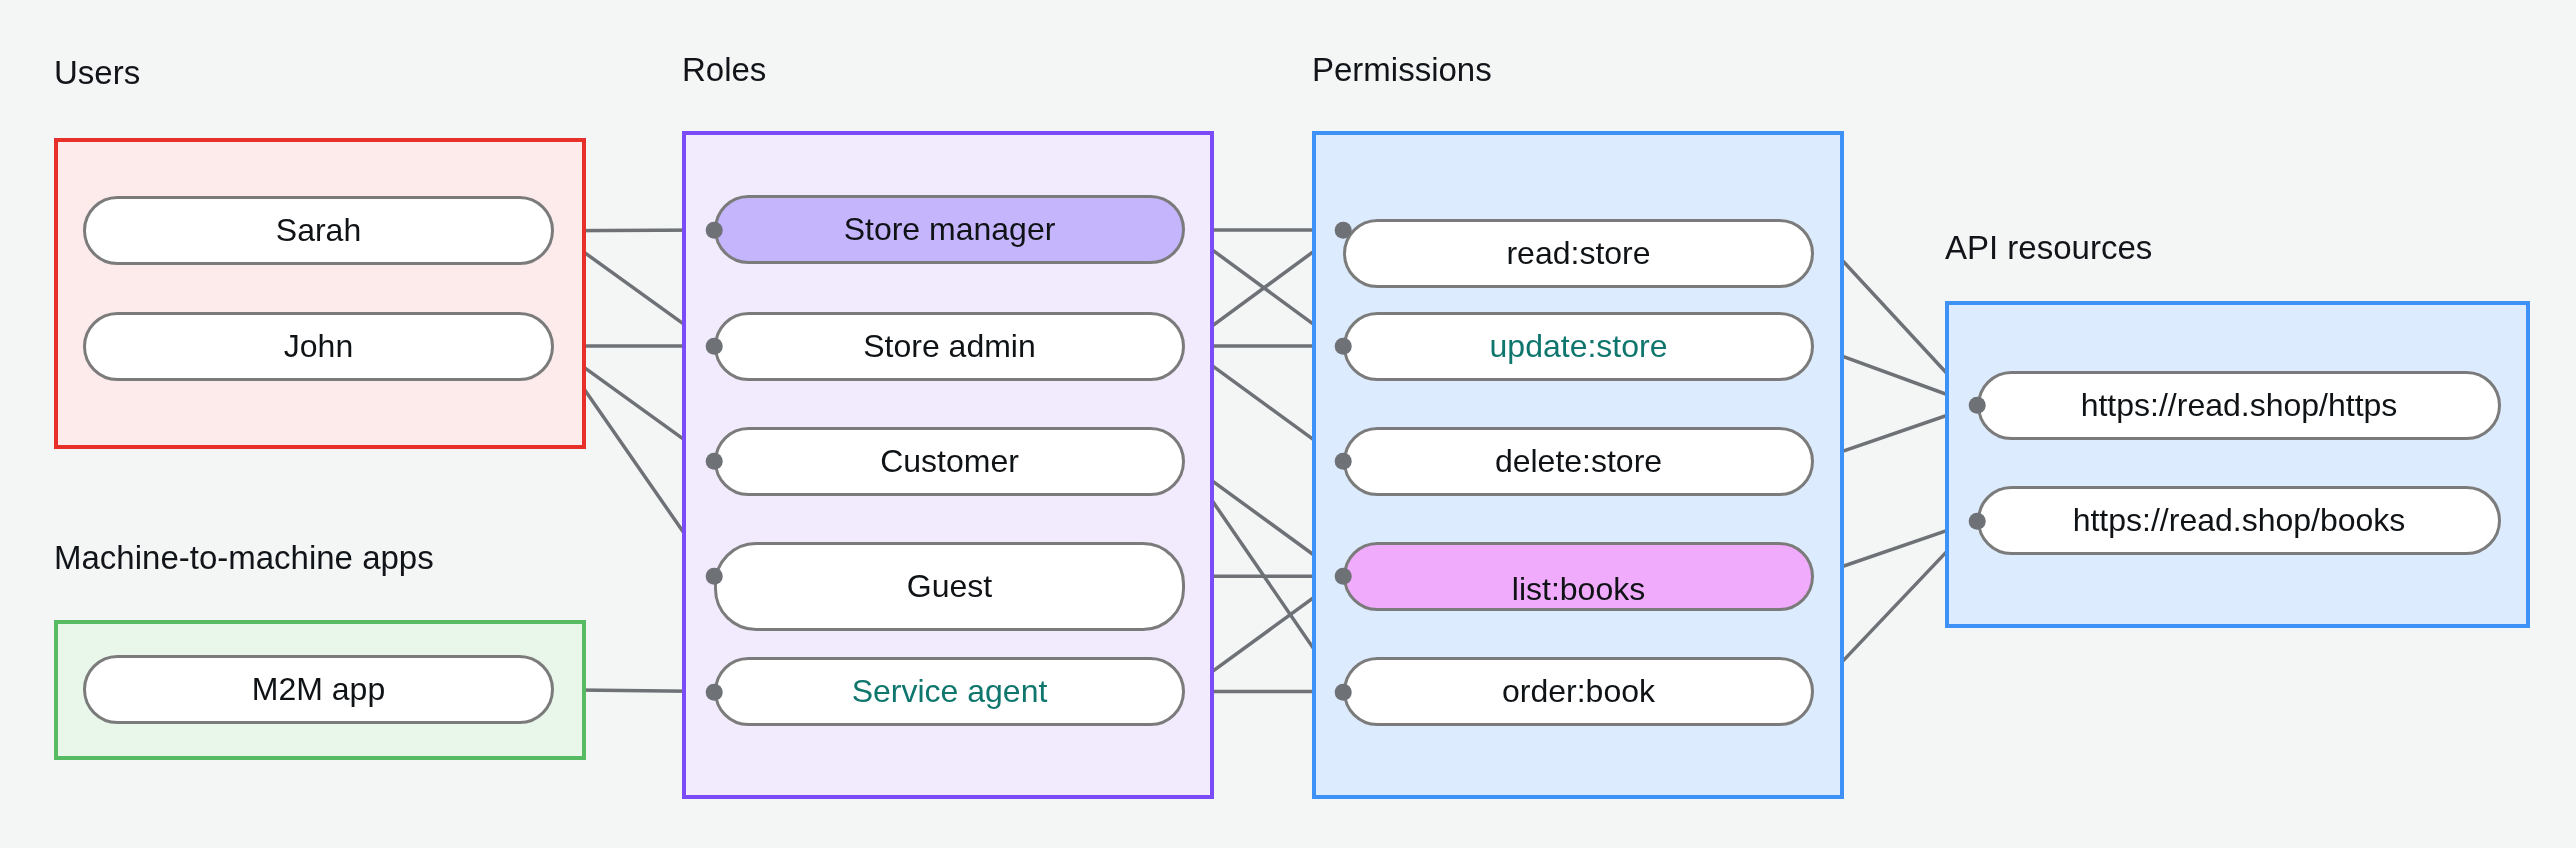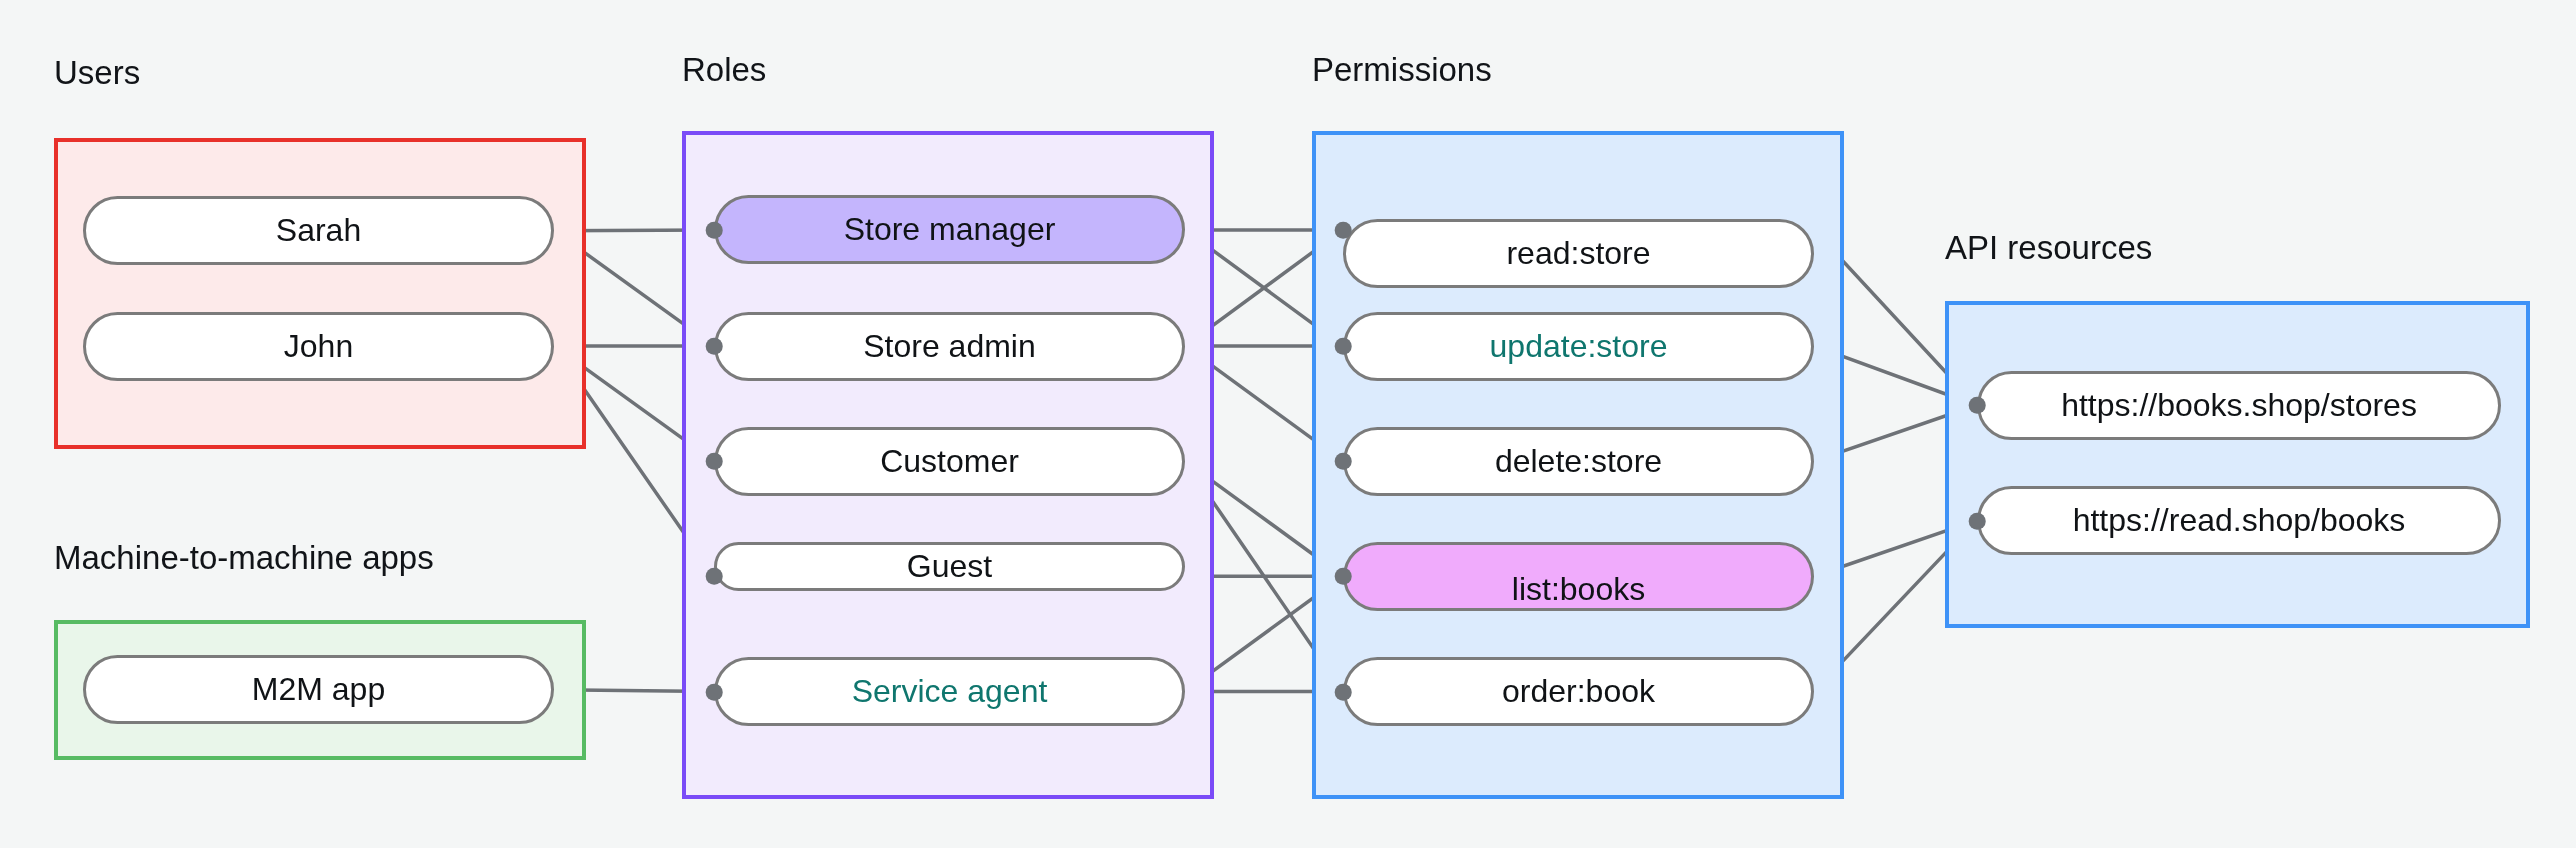--- a/index.html
+++ b/index.html
@@ -115,21 +115,21 @@
       </div>
       <div class="node" style="left: 714px; top: 195px; width: 471px; height: 69px; border-color: rgb(123, 123, 123); background: #c4b5fd; color: rgb(16, 19, 22);">
         <span>Store manager</span>
       </div>
       <div class="node" style="left: 714px; top: 312px; width: 471px; height: 69px; border-color: rgb(123, 123, 123); background: rgb(255, 255, 255); color: rgb(16, 19, 22);">
         <span>Store admin</span>
       </div>
       <div class="node" style="left: 714px; top: 427px; width: 471px; height: 69px; border-color: rgb(123, 123, 123); background: rgb(255, 255, 255); color: rgb(16, 19, 22);">
         <span>Customer</span>
       </div>
-      <div class="node" style="left: 714px; top: 542px; width: 471px; height: 49px; border-color: rgb(123, 123, 123); background: rgb(255, 255, 255); color: rgb(16, 19, 22);">
+      <div class="node" style="left: 714px; top: 542px; width: 471px; height: 89px; border-color: rgb(123, 123, 123); background: rgb(255, 255, 255); color: rgb(16, 19, 22);">
         <span>Guest</span>
       </div>
       <div class="node" style="left: 714px; top: 657px; width: 471px; height: 69px; border-color: rgb(123, 123, 123); background: rgb(255, 255, 255); color: #0f766e;">
         <span>Service agent</span>
       </div>
       <div class="node" style="left: 1343px; top: 195px; width: 471px; height: 69px; border-color: rgb(123, 123, 123); background: rgb(255, 255, 255); color: rgb(16, 19, 22); margin-top: 24px;">
         <span>read:store</span>
       </div>
       <div class="node" style="left: 1343px; top: 312px; width: 471px; height: 69px; border-color: rgb(123, 123, 123); background: rgb(255, 255, 255); color: #0f766e;">
         <span>update:store</span>
@@ -137,21 +137,21 @@
       <div class="node" style="left: 1343px; top: 427px; width: 471px; height: 69px; border-color: rgb(123, 123, 123); background: rgb(255, 255, 255); color: rgb(16, 19, 22);">
         <span>delete:store</span>
       </div>
       <div class="node" style="left: 1343px; top: 542px; width: 471px; height: 69px; border-color: rgb(123, 123, 123); background: #f0abfc; color: rgb(16, 19, 22); align-items: flex-end;">
         <span>list:books</span>
       </div>
       <div class="node" style="left: 1343px; top: 657px; width: 471px; height: 69px; border-color: rgb(123, 123, 123); background: rgb(255, 255, 255); color: rgb(16, 19, 22);">
         <span>order:book</span>
       </div>
       <div class="node" style="left: 1977px; top: 371px; width: 524px; height: 69px; border-color: rgb(123, 123, 123); background: rgb(255, 255, 255); color: rgb(16, 19, 22);">
-        <span>https://books.shop/stores</span>
+        <span>https://read.shop/https</span>
       </div>
       <div class="node" style="left: 1977px; top: 486px; width: 524px; height: 69px; border-color: rgb(123, 123, 123); background: rgb(255, 255, 255); color: rgb(16, 19, 22);">
         <span>https://read.shop/books</span>
       </div>
     </div>
   <div id="endpoints-layer">
       <div class="endpoint" style="left: 714px; top: 230px; background: rgb(110, 114, 119);"></div>
       <div class="endpoint" style="left: 714px; top: 346px; background: rgb(110, 114, 119);"></div>
       <div class="endpoint" style="left: 714px; top: 461px; background: rgb(110, 114, 119);"></div>
       <div class="endpoint" style="left: 714px; top: 576px; background: rgb(110, 114, 119);"></div>

